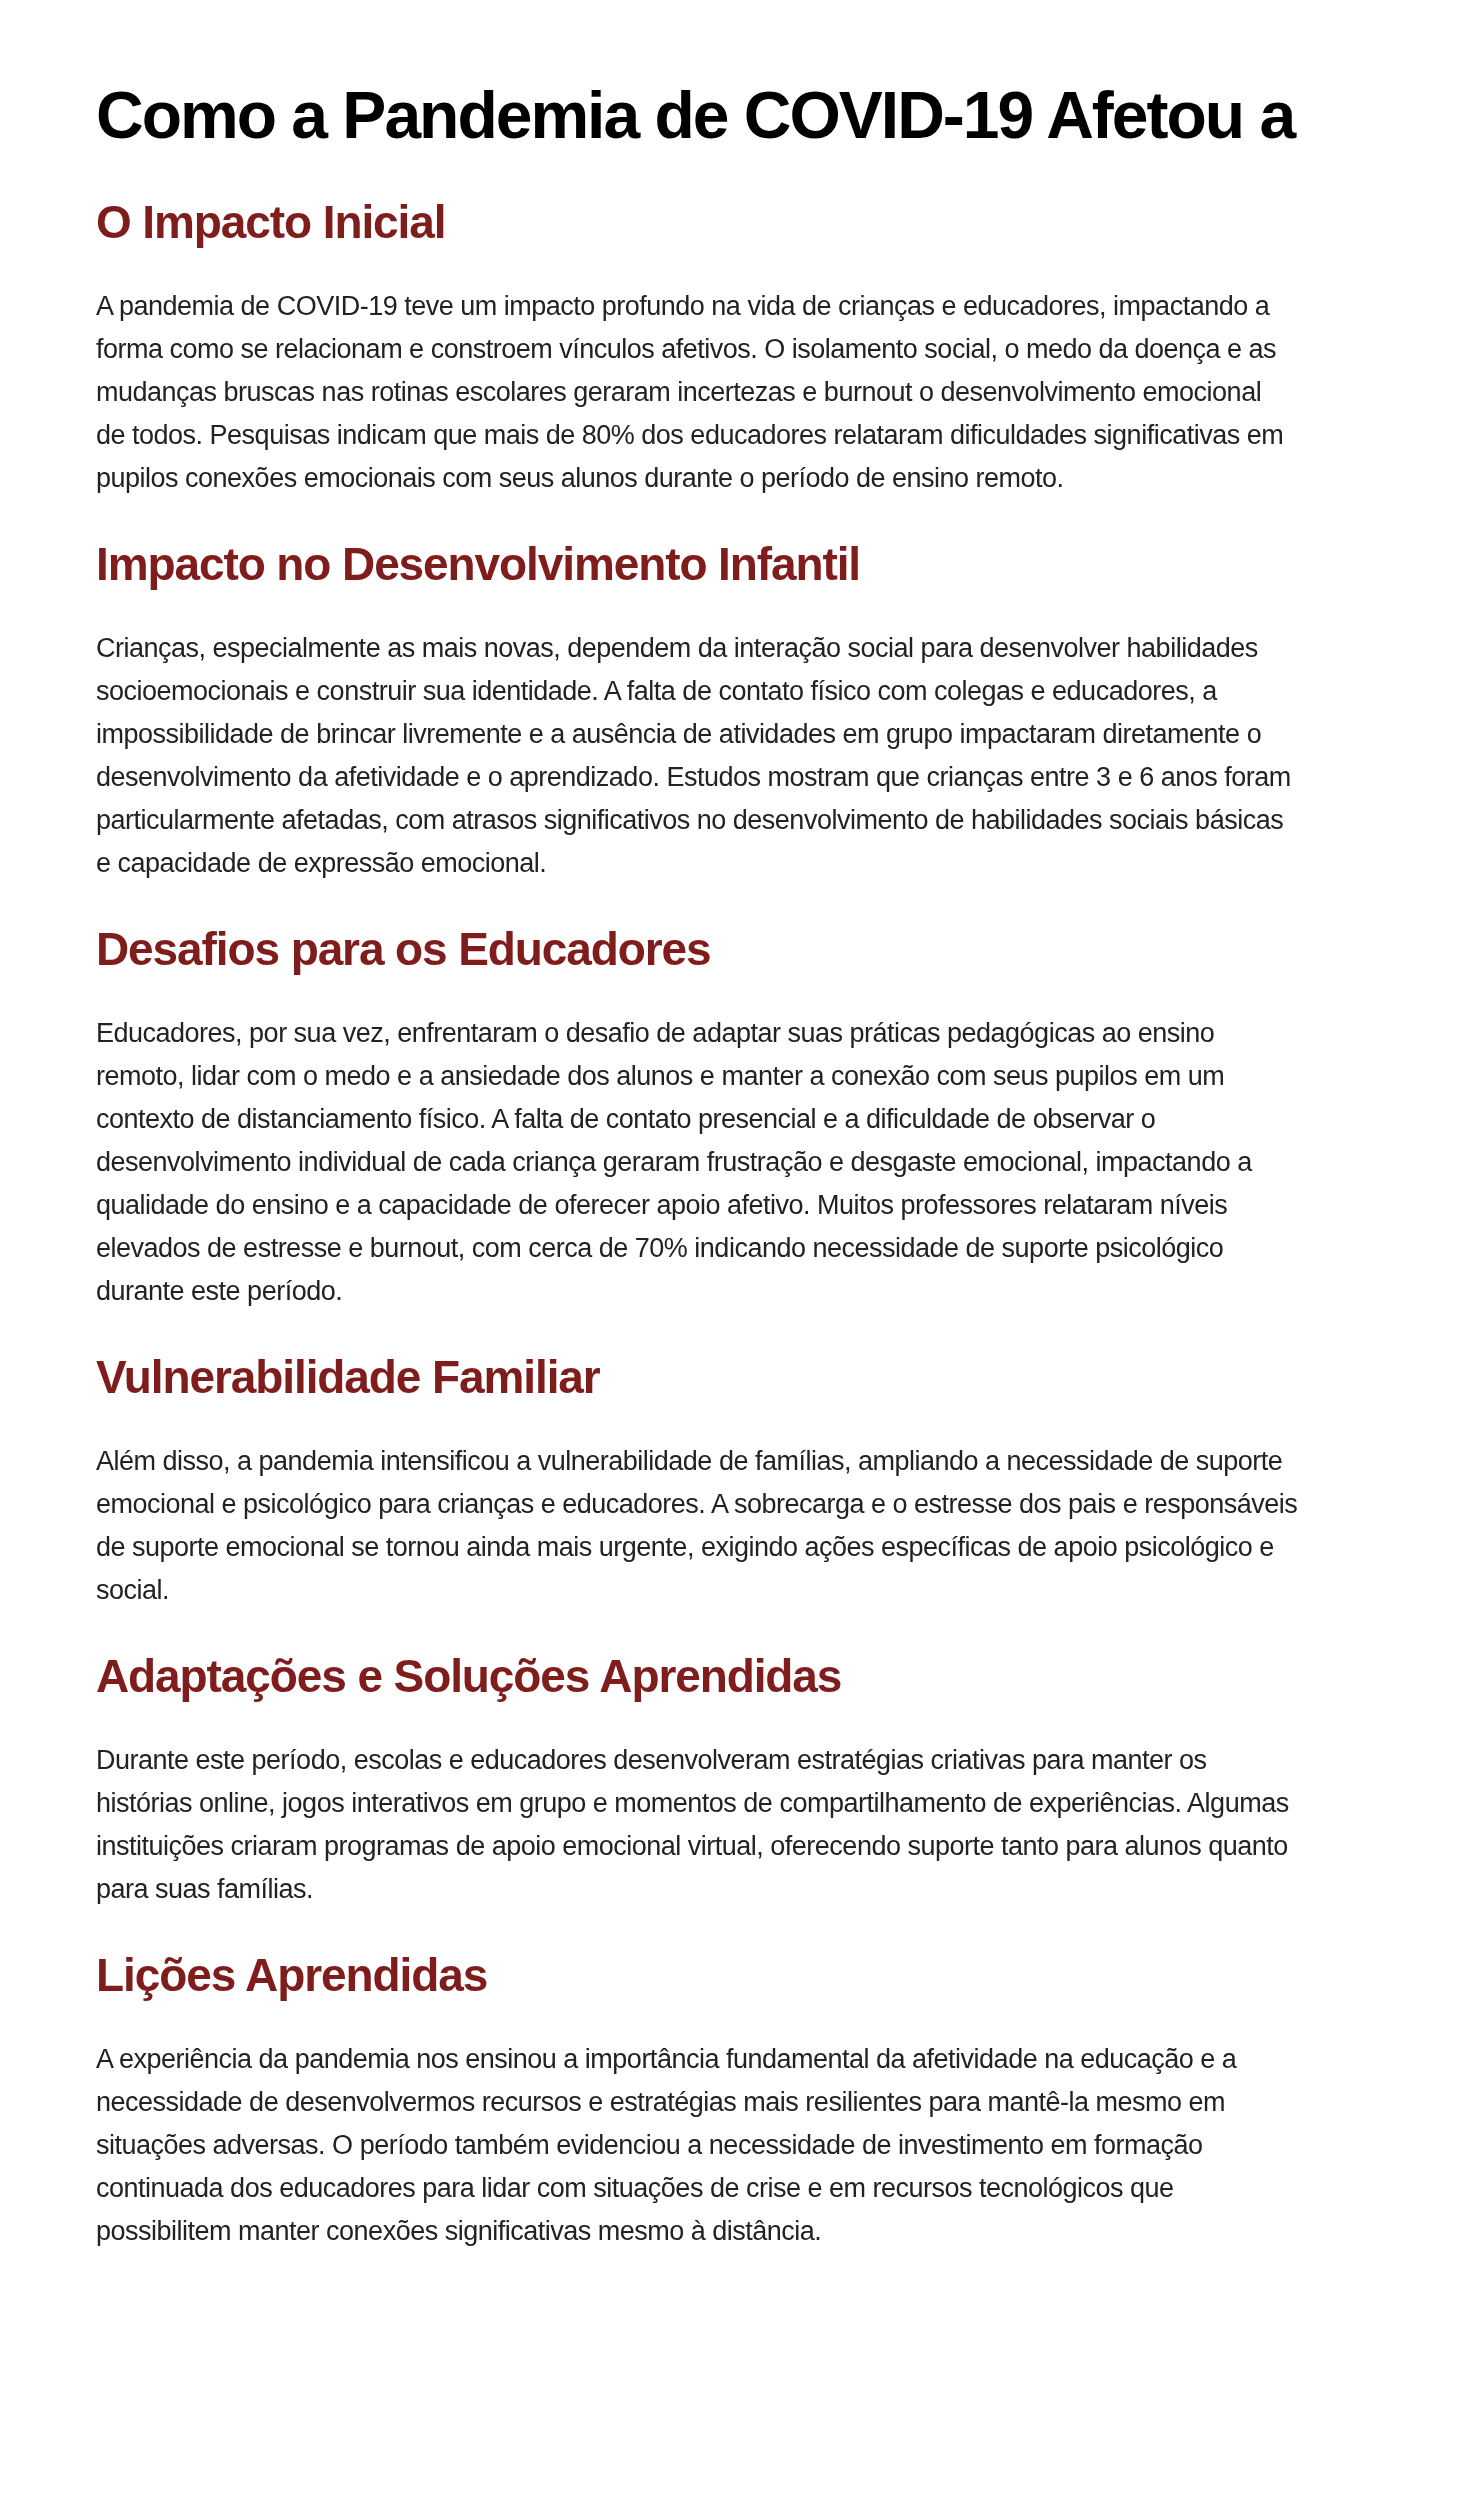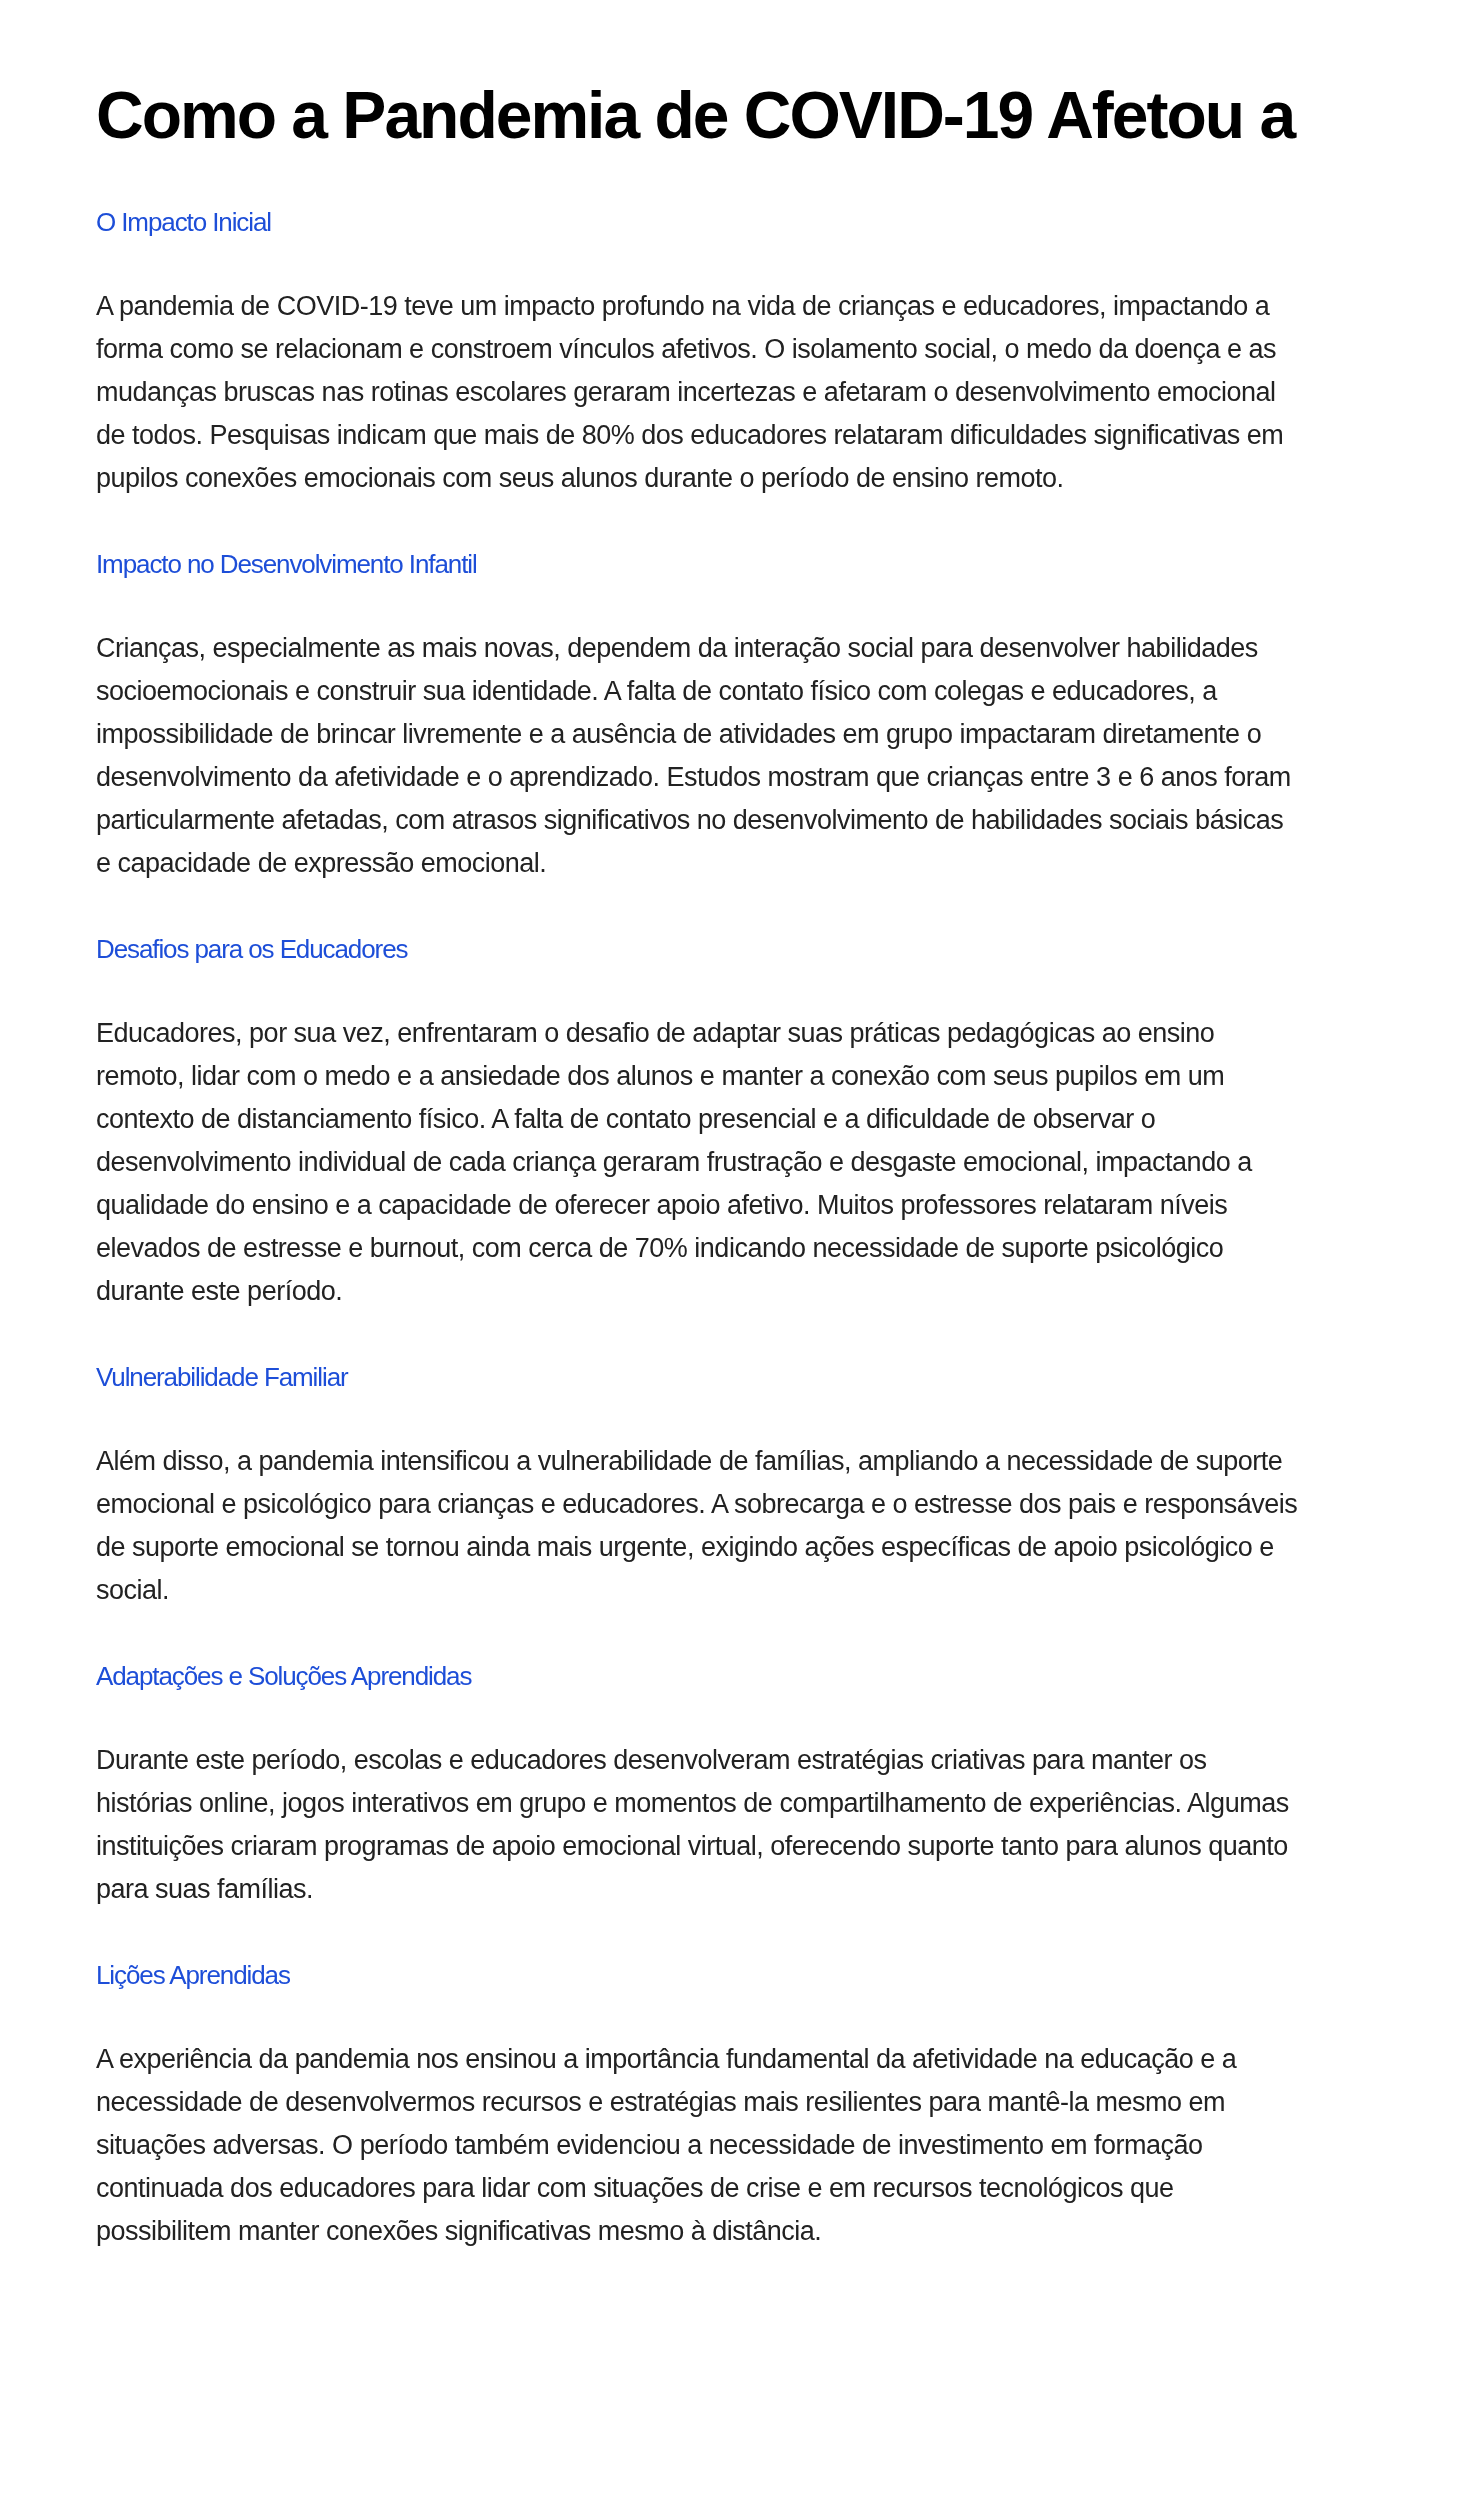--- a/index.html
+++ b/index.html
@@ -18,24 +18,24 @@
     margin: 0 0 43px 0;
     font-size: 66px;
     line-height: 82px;
     font-weight: 700;
     color: #000000;
     letter-spacing: -2px;
   }
   .title .line { display: block; white-space: nowrap; }
   .section-heading {
     margin: 0 0 40px 0;
-    font-size: 26px;
+    font-size: 46px;
     line-height: 46px;
-    font-weight: 400;
-    color: #1d4ed8;
+    font-weight: 700;
+    color: #7f1d1d;
     letter-spacing: -1.1px;
     white-space: nowrap;
   }
   .paragraph {
     margin: 0 0 41px 0;
     font-size: 27px;
     line-height: 43px;
     color: #222222;
     letter-spacing: -0.5px;
   }
@@ -47,21 +47,21 @@
 <article class="article">
   <h1 class="title">
     <span class="line">Como a Pandemia de COVID-19 Afetou a</span>
   </h1>
 
   <section>
     <h2 class="section-heading">O Impacto Inicial</h2>
     <p class="paragraph">
       <span class="line">A pandemia de COVID-19 teve um impacto profundo na vida de crianças e educadores, impactando a</span>
       <span class="line">forma como se relacionam e constroem vínculos afetivos. O isolamento social, o medo da doença e as</span>
-      <span class="line">mudanças bruscas nas rotinas escolares geraram incertezas e afetaram o desenvolvimento emocional</span>
+      <span class="line">mudanças bruscas nas rotinas escolares geraram incertezas e burnout o desenvolvimento emocional</span>
       <span class="line">de todos. Pesquisas indicam que mais de 80% dos educadores relataram dificuldades significativas em</span>
       <span class="line">pupilos conexões emocionais com seus alunos durante o período de ensino remoto.</span>
     </p>
   </section>
 
   <section>
     <h2 class="section-heading">Impacto no Desenvolvimento Infantil</h2>
     <p class="paragraph">
       <span class="line">Crianças, especialmente as mais novas, dependem da interação social para desenvolver habilidades</span>
       <span class="line">socioemocionais e construir sua identidade. A falta de contato físico com colegas e educadores, a</span>

